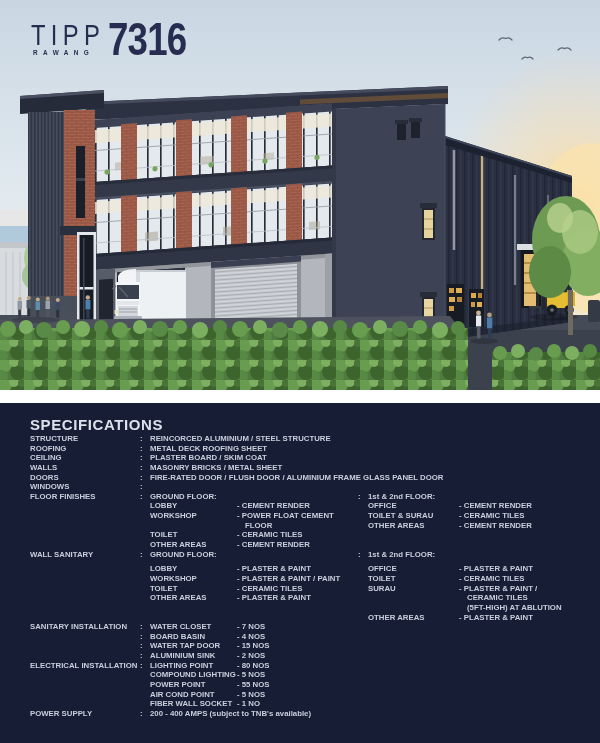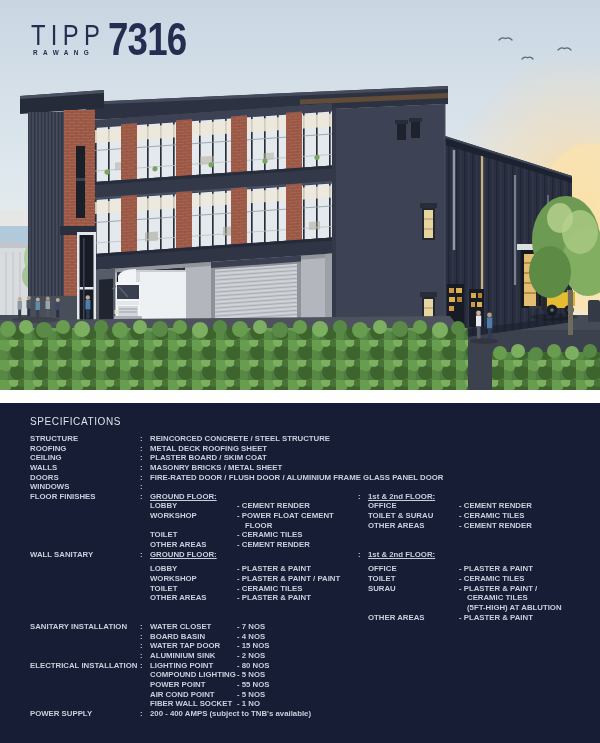--- a/index.html
+++ b/index.html
@@ -13,35 +13,35 @@
   .logo-tipp{position:absolute;left:31px;top:19px;font-size:29px;font-weight:400;
              letter-spacing:6.5px;transform:scaleX(.82);transform-origin:0 0;white-space:nowrap;}
   .logo-rawang{position:absolute;left:33px;top:48.5px;font-size:6.4px;font-weight:700;
              letter-spacing:5.4px;white-space:nowrap;}
   .logo-number{position:absolute;left:108px;top:11px;font-size:47px;font-weight:700;
              letter-spacing:-1px;transform:scaleX(.78);transform-origin:0 0;white-space:nowrap;}
   
   .white-gap{position:absolute;left:0;top:390px;width:600px;height:13px;background:#ffffff;}
   
   .specs{position:absolute;left:0;top:403px;width:600px;height:340px;background:var(--panel_navy,#171d35);}
-  .specs-title{position:absolute;left:30px;top:13px;font-size:10px;font-weight:400;
+  .specs-title{position:absolute;left:30px;top:13px;font-size:15px;font-weight:700;
                letter-spacing:.6px;color:var(--title_light,#dce1eb);}
   .spec-rows{position:absolute;left:0;top:31px;width:600px;}
   .spec-row{position:relative;height:9.65px;font-size:7.8px;line-height:9.4px;font-weight:700;
             color:var(--text_light,#c8cedb);white-space:nowrap;}
   .spec-row.gap{margin-top:5px;}
   .spec-row span{position:absolute;top:0;}
   .c-label {left:30px;}
   .c-colon {left:140px;}
   .c-item  {left:150px;}
   .c-val   {left:237px;}
   .c-rcolon{left:358px;}
   .c-ritem {left:368px;}
   .c-rval  {left:459px;}
-  .u{text-decoration:underline;}
+  .u{}
   .cont{padding-left:8px;}
 </style>
 </head>
 <body>
 
 <div id="page">
 
   <div class="render-area">
   <svg width="600" height="390" viewBox="0 0 600 390" xmlns="http://www.w3.org/2000/svg">
     <defs>
@@ -410,21 +410,21 @@
   </div>
 
   <div class="white-gap"></div>
 
   <div class="specs">
     <div class="specs-title">SPECIFICATIONS</div>
     <div class="spec-rows">
         <div class="spec-row">
           <span class="c-label">STRUCTURE</span>
           <span class="c-colon">:</span>
-          <span class="c-item">REINCORCED CONCRETE / STEEL STRUCTURE</span>
+          <span class="c-item">REINCORCED ALUMINIUM / STEEL STRUCTURE</span>
         </div>
         <div class="spec-row">
           <span class="c-label">ROOFING</span>
           <span class="c-colon">:</span>
           <span class="c-item">METAL DECK ROOFING SHEET</span>
         </div>
         <div class="spec-row">
           <span class="c-label">CEILING</span>
           <span class="c-colon">:</span>
           <span class="c-item">PLASTER BOARD / SKIM COAT</span>

